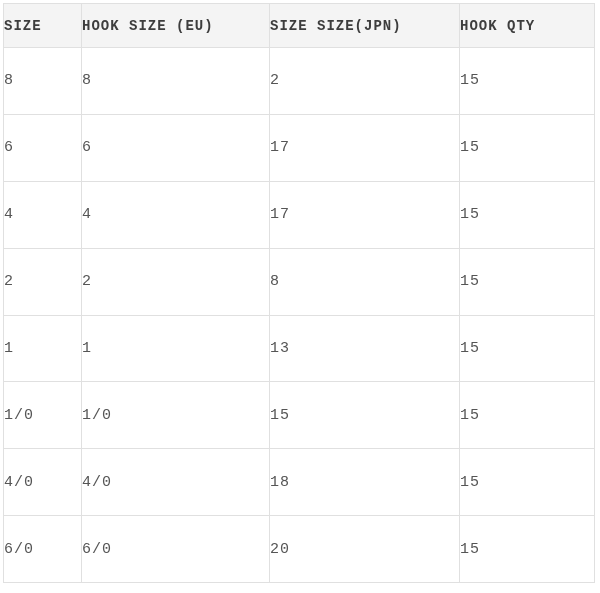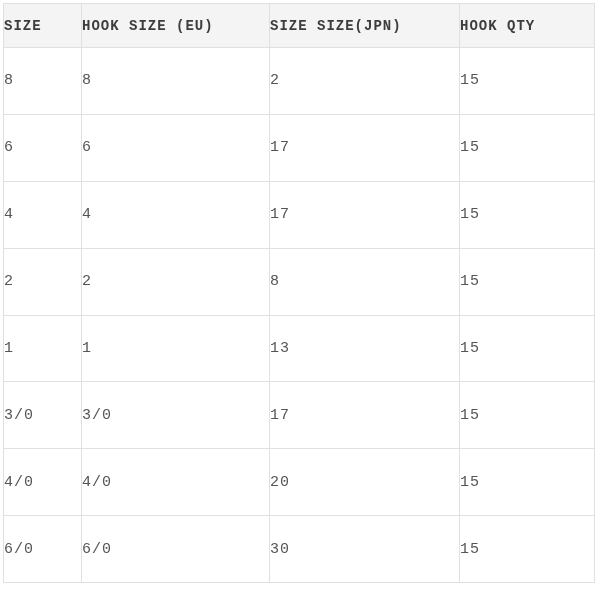--- a/index.html
+++ b/index.html
@@ -93,31 +93,31 @@
         <td>8</td>
         <td>15</td>
       </tr>
       <tr>
         <td>1</td>
         <td>1</td>
         <td>13</td>
         <td>15</td>
       </tr>
       <tr>
-        <td>3/0</td>
-        <td>3/0</td>
-        <td>17</td>
+        <td>1/0</td>
+        <td>1/0</td>
+        <td>15</td>
         <td>15</td>
       </tr>
       <tr>
         <td>4/0</td>
         <td>4/0</td>
-        <td>20</td>
+        <td>18</td>
         <td>15</td>
       </tr>
       <tr>
         <td>6/0</td>
         <td>6/0</td>
-        <td>30</td>
+        <td>20</td>
         <td>15</td>
       </tr>
     </tbody>
 </table>
 
 </body></html>

